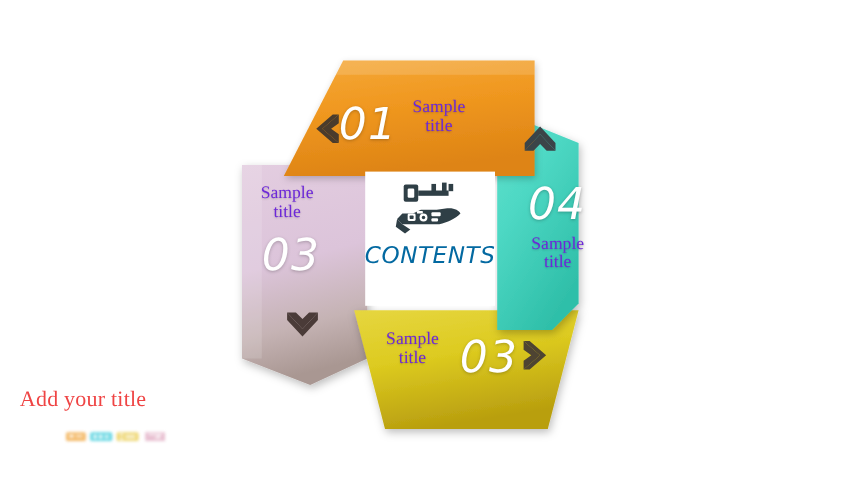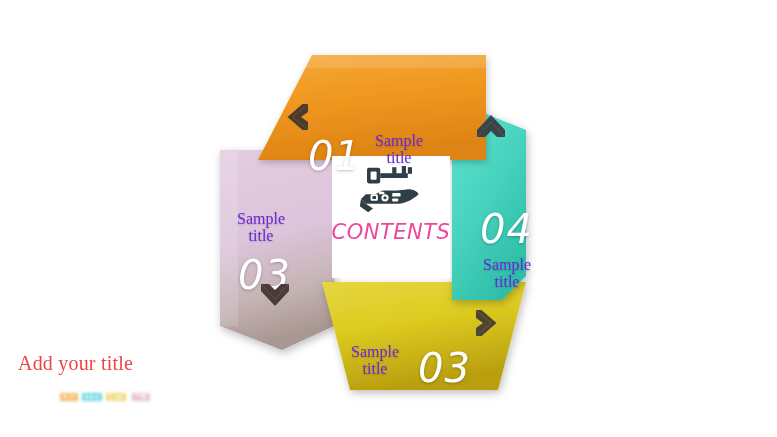--- a/index.html
+++ b/index.html
@@ -41,21 +41,20 @@
     overflow: visible;
   }
 
   
   .seg-text {
     position: absolute;
     color: #ffffff;
     text-shadow: 0 1px 2px rgba(0,0,0,0.18);
     user-select: none;
     white-space: nowrap;
-    margin-top: 43px;
   }
   .num {
     font-family: "DejaVu Sans", sans-serif;
     font-style: italic;
     font-weight: 300;
     font-size: 40px;
     letter-spacing: 1px;
     line-height: 1;
     color: #ffffff;
     text-shadow: 0 1px 3px rgba(0,0,0,0.25);
@@ -119,21 +118,21 @@
     width: 72px;
     height: 52px;
     display: block;
   }
   #center-label {
     margin-top: 4px;
     font-family: "DejaVu Sans", sans-serif;
     font-style: italic;
     font-size: 21px;
     letter-spacing: 0.5px;
-    color: #ec4899;
+    color: #0369a1;
     white-space: nowrap;
   }
 
   
   #slide-title {
     position: absolute;
     left: 18px;
     top: 352px;
     font-family: Liberation Serif, serif;
     font-size: 20px;

